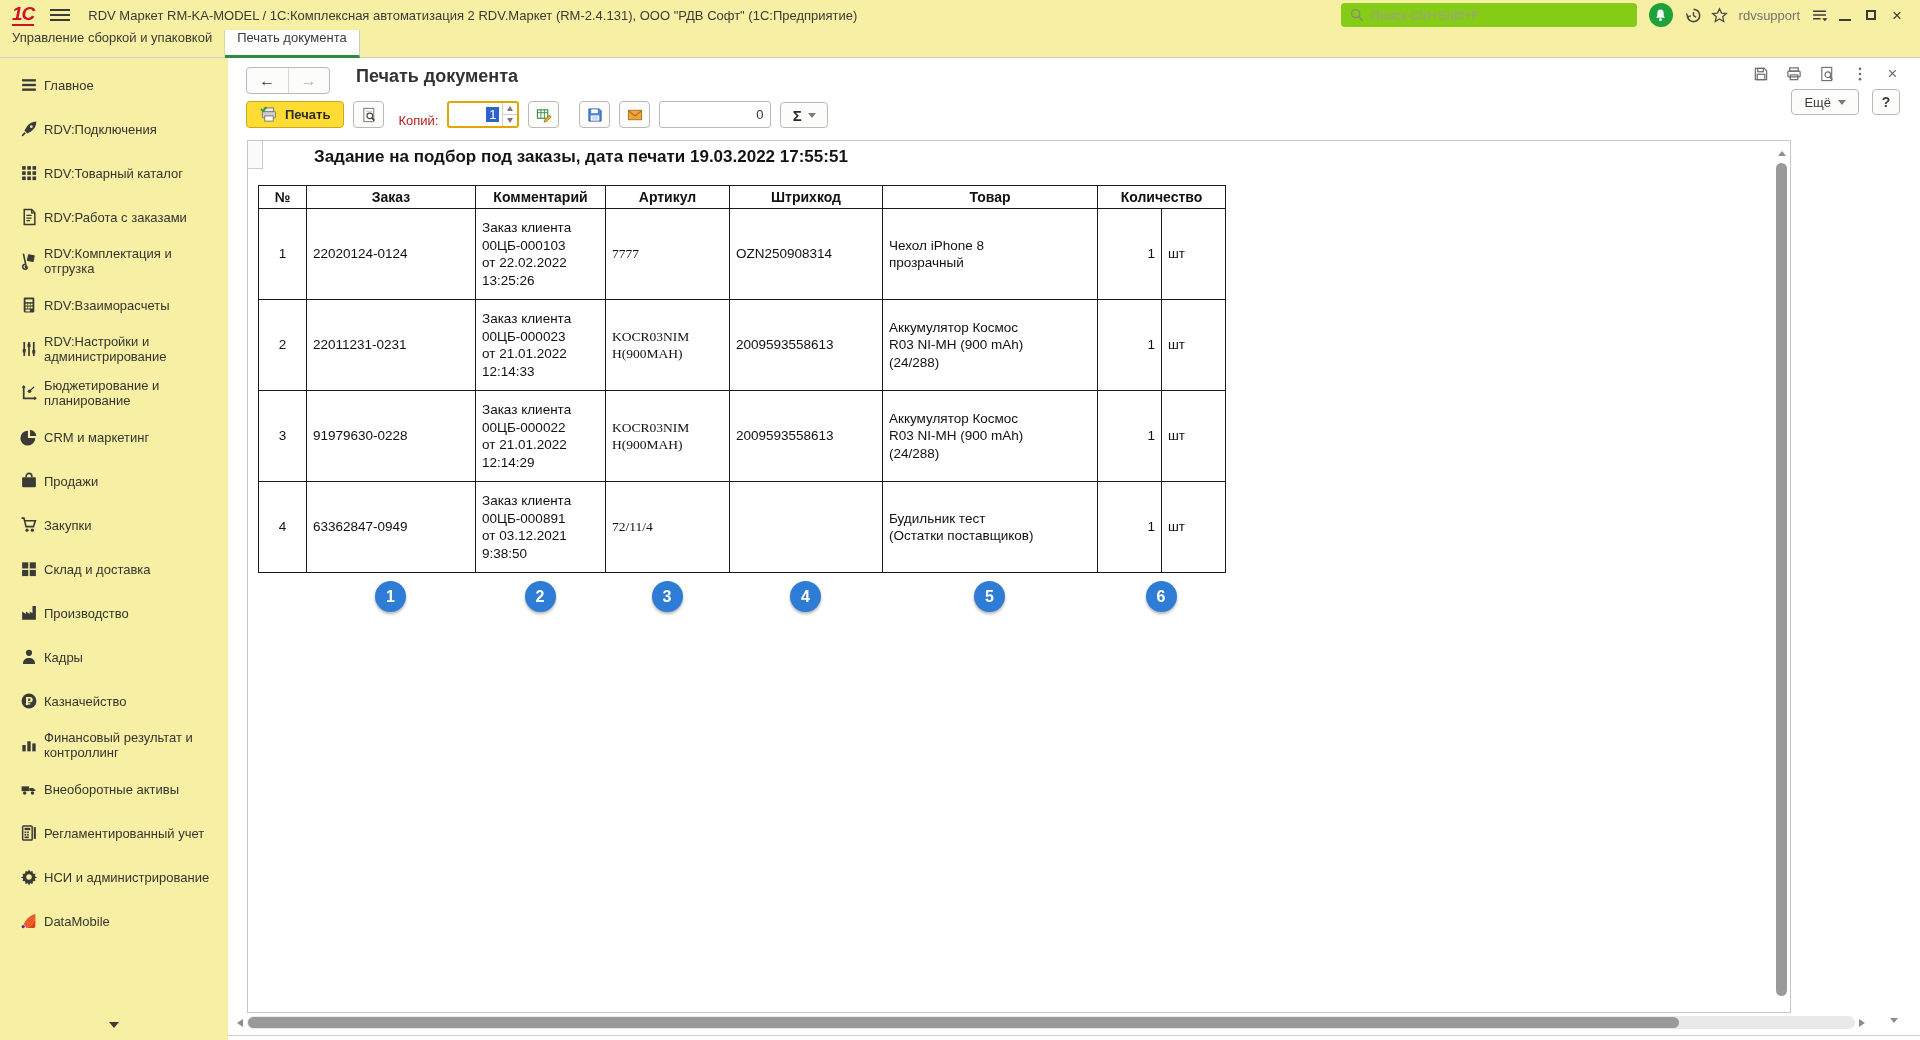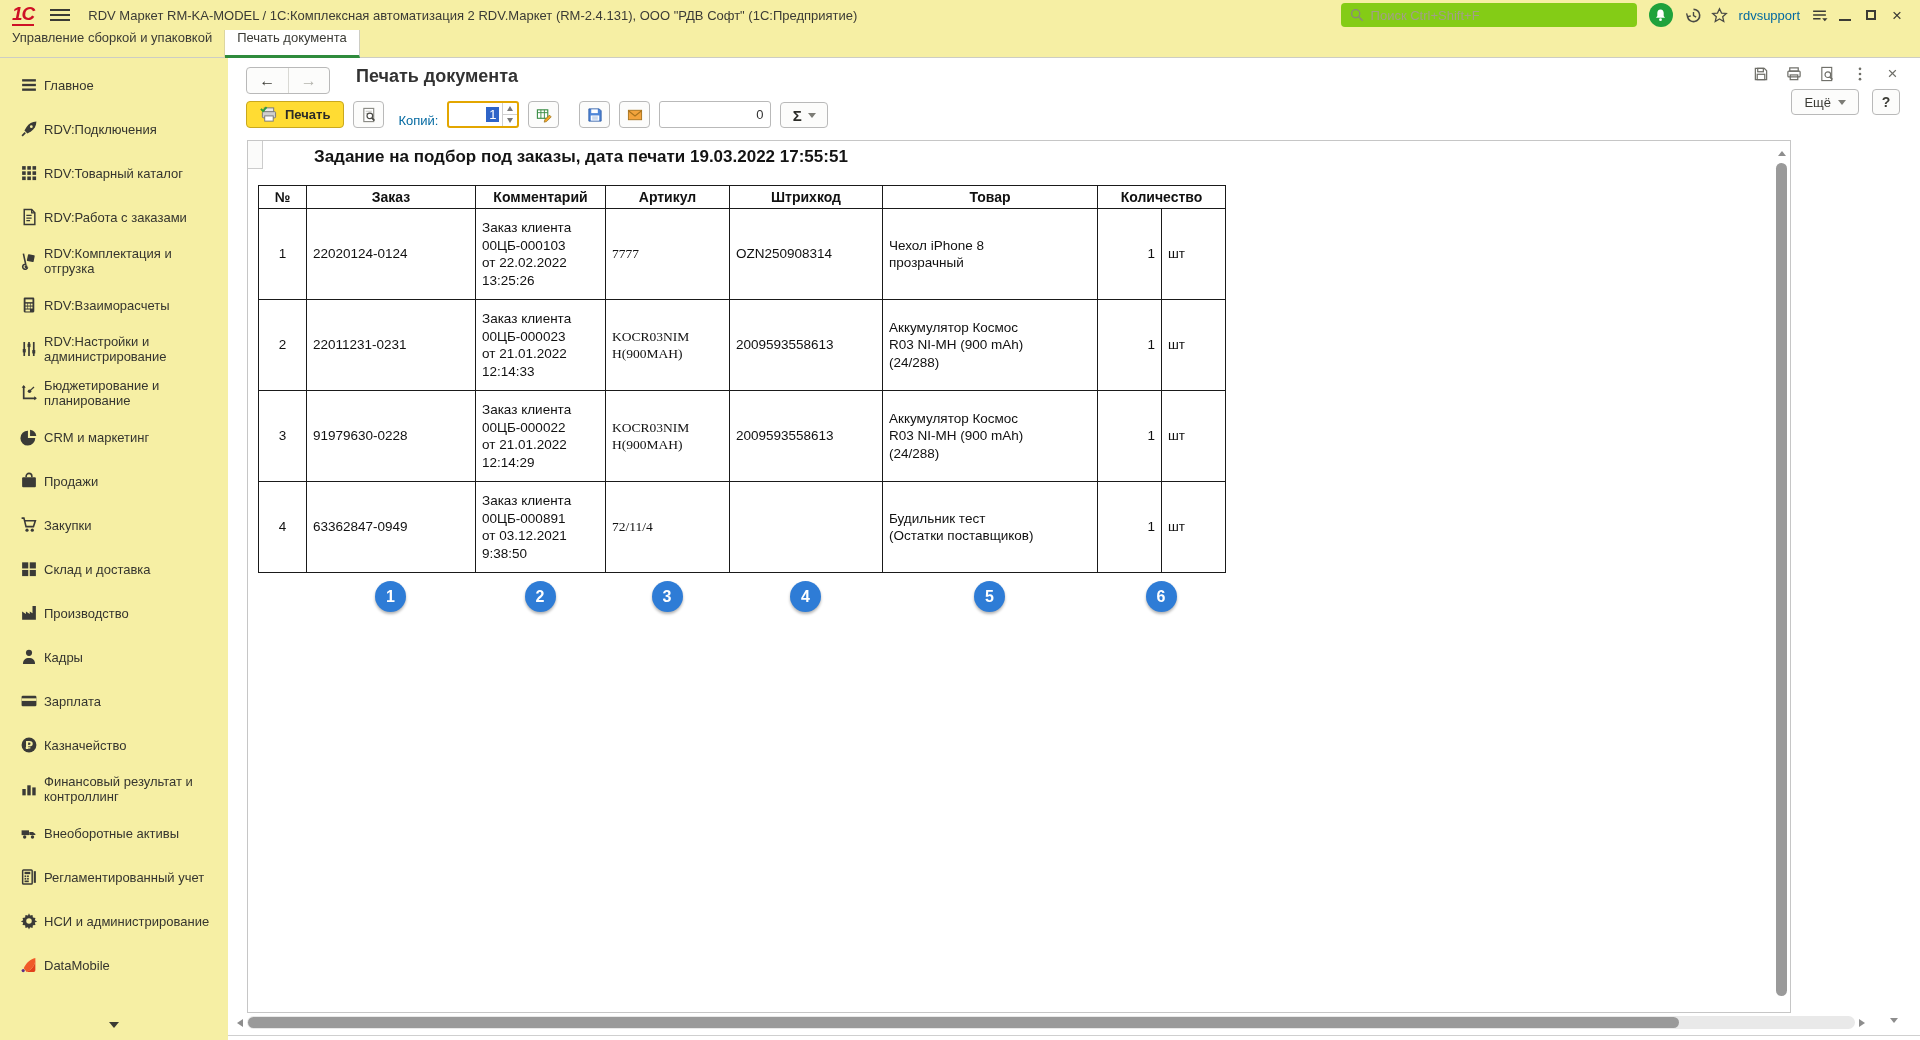--- a/index.html
+++ b/index.html
@@ -18,21 +18,21 @@
     overflow:hidden; text-overflow:ellipsis; max-width:1020px;}
   .search { margin-left:auto; width:296px; height:24px; background:#84cc16;
     border-radius:4px; display:flex; align-items:center; gap:7px; padding:0 9px; }
   .search input { border:none; outline:none; background:transparent; width:100%;
     font-size:13px; color:#444; font-family:inherit;}
   .search input::placeholder { color:#a29f87; }
   .tbic { width:26px; height:24px; display:flex; align-items:center;
     justify-content:center; cursor:pointer; flex:none;}
   .bell { width:24px; height:24px; border-radius:50%; background:#1fa23c;
     display:flex; align-items:center; justify-content:center; margin-left:12px;}
-  .uname { font-size:13px; color:#0369a1; margin:0 6px; }
+  .uname { font-size:13px; color:#737373; margin:0 6px; }
   .mini { width:12px; height:2px; background:#3b3b35; margin-top:9px; }
   .resto { width:10px; height:10px; border:2px solid #3b3b35; }
   .wclose { font-size:17px; color:#3b3b35; line-height:1; }
 
   
   .tabbar { position:absolute; top:30px; left:0; right:0; height:28px;
     background:#f6efa4; display:flex; border-bottom:1px solid #cdcdc4; }
   .tab { display:flex; align-items:center; gap:9px; padding:0 12px; font-size:13px;
     color:#3b3b35; border-right:1px solid #ddd6a0; cursor:pointer; height:28px;flex-direction:column;}
   .tab .x { color:#61615b; font-size:13px; font-weight:bold;}
@@ -67,21 +67,21 @@
     color:#3b3b35; cursor:pointer; }
   .morebtn { padding:0 12px; gap:7px; }
   .helpbtn { width:28px; font-weight:bold; font-size:14px;}
   .caret { width:0; height:0; border:4px solid transparent; border-top:5px solid #7c7c76; margin-top:4px;}
 
   .toolbar { position:absolute; left:18px; top:42px; height:28px; display:flex;
     align-items:flex-end; gap:9px; }
   .btn.icon { width:31px; height:27px; }
   .printbtn { height:27px; background:#ffdc33; border:1px solid #c9a81e; padding:0 13px;
     gap:8px; font-weight:bold; color:#2b2b27;}
-  .cplabel { font-size:13px; color:#0369a1; margin-left:5px; }
+  .cplabel { font-size:13px; color:#b91c1c; margin-left:5px; }
   .spinner { width:72px; height:27px; border:2px solid #e3a600; border-radius:3px;
     background:#fff; display:flex; overflow:hidden;}
   .spinval { flex:1; display:flex; align-items:center; justify-content:flex-end;
     padding-right:3px; font-size:13px; color:#222;}
   .spinval .sel { background:#2e64c8; color:#fff; padding:0 3px; }
   .spincol { width:15px; border-left:1px solid #cfcfcf; display:flex; flex-direction:column;}
   .spinbtn { flex:1; display:flex; align-items:center; justify-content:center; cursor:pointer;}
   .spinbtn.up { border-bottom:1px solid #cfcfcf; }
   .tri-u { width:0;height:0;border:3.5px solid transparent;border-bottom:5px solid #777; margin-top:-3px;}
   .tri-d { width:0;height:0;border:3.5px solid transparent;border-top:5px solid #777; margin-bottom:-3px;}
@@ -346,29 +346,20 @@
         <span class="lbl">Производство</span>
       </div>
     <div class="sb-item">
         <span class="icn">
           <svg viewBox="0 0 17 17" fill="#3a3a37">
             <circle cx="8.5" cy="4.6" r="2.9"></circle>
             <path d="M2.8 15c0-4 2.4-5.6 5.7-5.6s5.7 1.6 5.7 5.6z"></path>
           </svg>
         </span>
         <span class="lbl">Кадры</span>
-      </div>
-    <div class="sb-item">
-        <span class="icn">
-          <svg viewBox="0 0 17 17" fill="#3a3a37">
-            <rect x="1.5" y="3.5" width="14" height="10" rx="1.2"></rect>
-            <rect x="1.5" y="6" width="14" height="2.4" fill="#f6efa4"></rect>
-          </svg>
-        </span>
-        <span class="lbl">Зарплата</span>
       </div>
     <div class="sb-item">
         <span class="icn">
           <svg viewBox="0 0 17 17" fill="#3a3a37">
             <circle cx="8.5" cy="8.5" r="7"></circle>
             <text x="8.6" y="11.9" text-anchor="middle" font-size="10.5" font-weight="bold" fill="#f6efa4" font-family="DejaVu Sans, sans-serif">Р</text>
             <rect x="5.4" y="10.6" width="4.4" height="1.2" fill="#f6efa4"></rect>
           </svg>
         </span>
         <span class="lbl">Казначейство</span>

